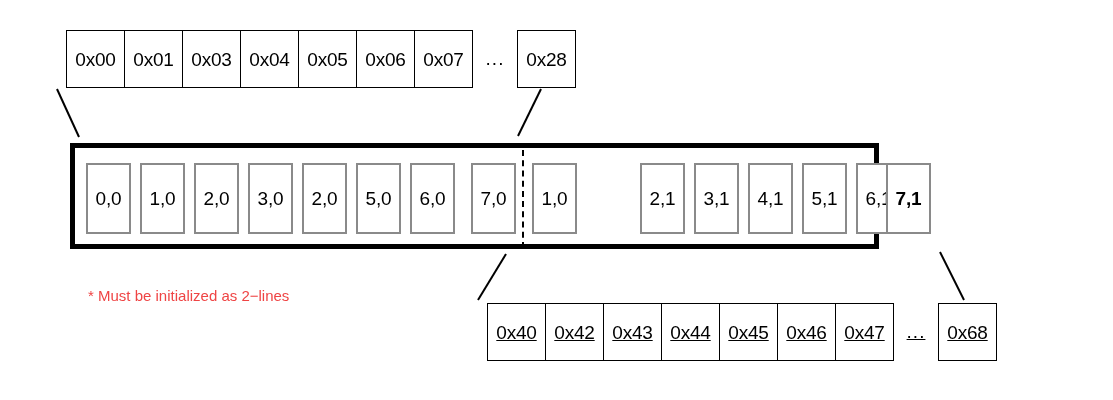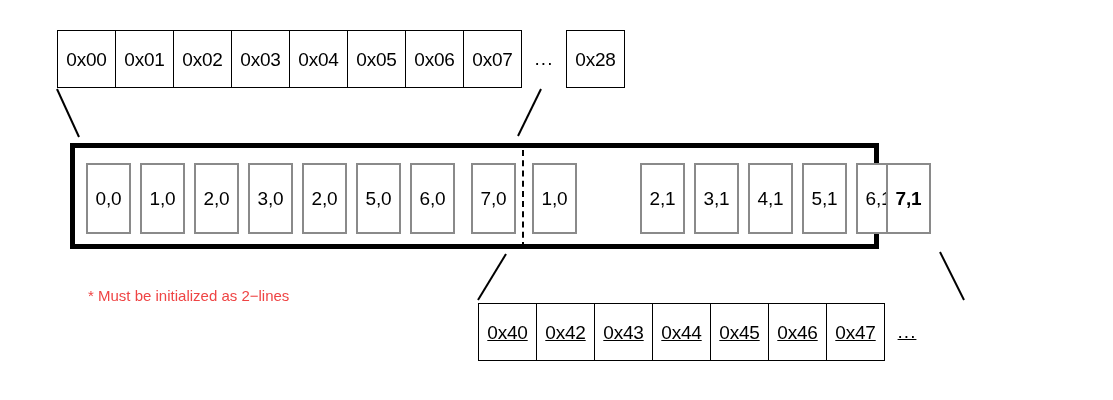--- a/index.html
+++ b/index.html
@@ -41,21 +41,21 @@
     border: 1px solid #000000;
     background: #ffffff;
     display: flex;
     align-items: center;
     justify-content: center;
     font-size: 19px;
     line-height: 1;
     letter-spacing: -0.2px;
     margin-left: -1px;
   }
-  .addr-cell:first-child { margin-left: 0; }
+  .addr-cell:first-child { margin-left: 9px; }
   .addr-gap {
     width: 44px;
     height: 58px;
     display: flex;
     align-items: center;
     justify-content: center;
     font-size: 19px;
     color: #000000;
     letter-spacing: 1px;
   }
@@ -122,21 +122,20 @@
   <svg class="connectors" viewBox="0 0 1113 400" xmlns="http://www.w3.org/2000/svg">
     <line x1="57" y1="89" x2="79" y2="137" stroke="#000000" stroke-width="2"></line>
     <line x1="518" y1="136" x2="541" y2="89" stroke="#000000" stroke-width="2"></line>
     <line x1="506" y1="254" x2="478" y2="300" stroke="#000000" stroke-width="2"></line>
     <line x1="940" y1="252" x2="964" y2="300" stroke="#000000" stroke-width="2"></line>
   </svg>
 
   <div class="addr-row" id="top-addr" style="left:57px; top:30px;">
     <div class="addr-cell">0x00</div>
     <div class="addr-cell">0x01</div>
-    <div class="addr-cell">0x02</div>
     <div class="addr-cell">0x03</div>
     <div class="addr-cell">0x04</div>
     <div class="addr-cell">0x05</div>
     <div class="addr-cell">0x06</div>
     <div class="addr-cell">0x07</div>
     <div class="addr-gap">...</div>
     <div class="addr-cell standalone">0x28</div>
   </div>
 
   <div id="cacheline">
@@ -166,15 +165,16 @@
 
   <div class="addr-row" id="bottom-addr" style="left:478px; top:303px;text-decoration:underline;">
     <div class="addr-cell">0x40</div>
     <div class="addr-cell">0x42</div>
     <div class="addr-cell">0x43</div>
     <div class="addr-cell">0x44</div>
     <div class="addr-cell">0x45</div>
     <div class="addr-cell">0x46</div>
     <div class="addr-cell">0x47</div>
     <div class="addr-gap">...</div>
+    <div class="addr-cell standalone">0x68</div>
   </div>
 
 </div>
 
 </body></html>

